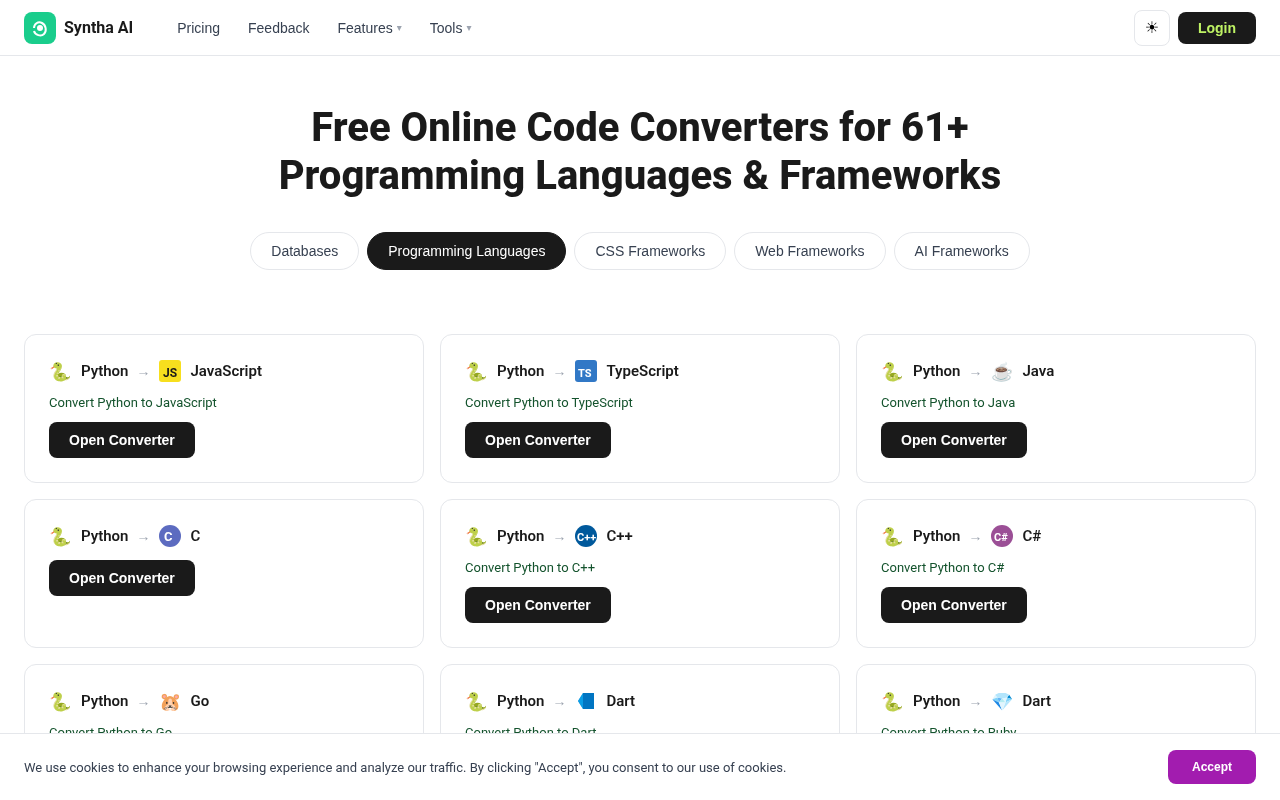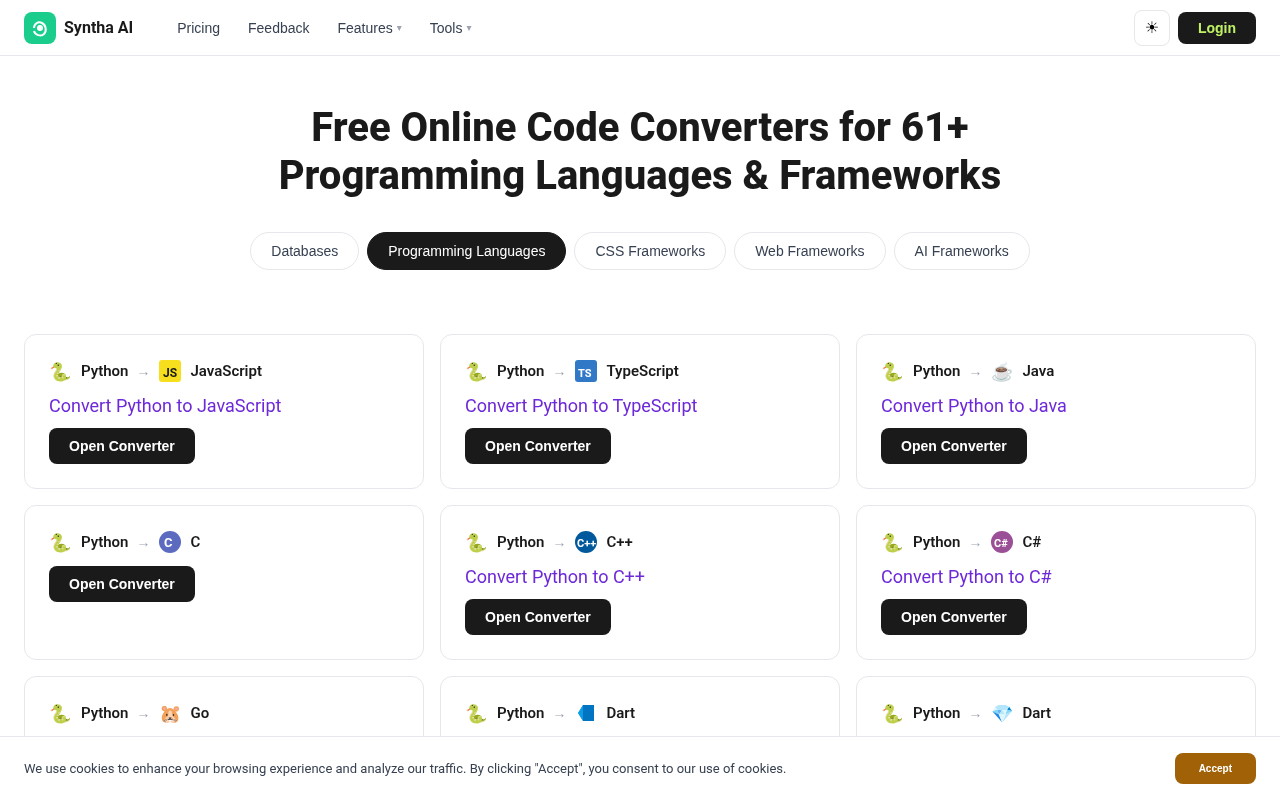--- a/index.html
+++ b/index.html
@@ -49,41 +49,41 @@
     .grid-container { padding: 0 24px 40px; max-width: 1280px; margin: 0 auto; }
     .grid { display: grid; grid-template-columns: repeat(3, 1fr); gap: 16px; }
 
     
     .card {
       border: 1.5px solid #e5e7eb; border-radius: 12px; padding: 24px;
       display: flex; flex-direction: column; gap: 12px; background: #fff;
     }
     .card-header { display: flex; align-items: center; gap: 8px; font-size: 15px; font-weight: 600; }
     .card-arrow { color: #9ca3af; font-size: 14px; }
-    .card-desc { font-size: 18px; color: #6d28d9; }
+    .card-desc { font-size: 13px; color: #14532d; }
     .open-btn {
       padding: 10px 20px; background: #1a1a1a; color: #fff; border: none;
       border-radius: 8px; font-size: 14px; font-weight: 700; cursor: pointer;
       width: fit-content;
     }
 
     
     .lang-icon { width: 24px; height: 24px; display: inline-flex; align-items: center; justify-content: center; font-size: 18px; }
 
     
     .cookie-banner {
       position: fixed; bottom: 0; left: 0; right: 0;
       background: #fff; border-top: 1px solid #e5e7eb;
       padding: 16px 24px; display: flex; align-items: center; justify-content: space-between;
       z-index: 200; gap: 16px;
     }
     .cookie-text { font-size: 13px; color: #374151; flex: 1; }
     .accept-btn {
-      padding: 10px 24px; background: #a16207; color: #fff; border: none;
-      border-radius: 8px; font-size: 10px; font-weight: 600; cursor: pointer; white-space: nowrap;
+      padding: 10px 24px; background: #a21caf; color: #fff; border: none;
+      border-radius: 8px; font-size: 12px; font-weight: 600; cursor: pointer; white-space: nowrap;
     }
 
     
     .chevron { font-size: 10px; color: #9ca3af; }
   </style>
 </head>
 <body>
 
 <nav class="navbar">
   <a class="navbar-logo" href="#">

